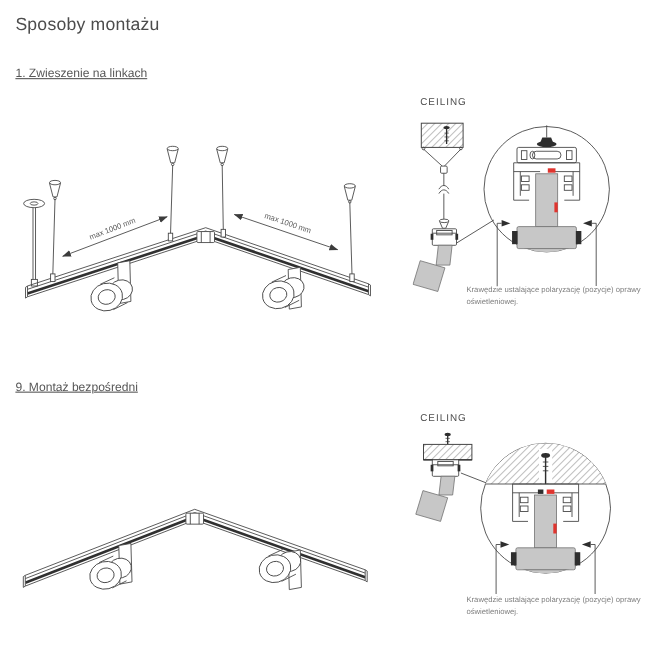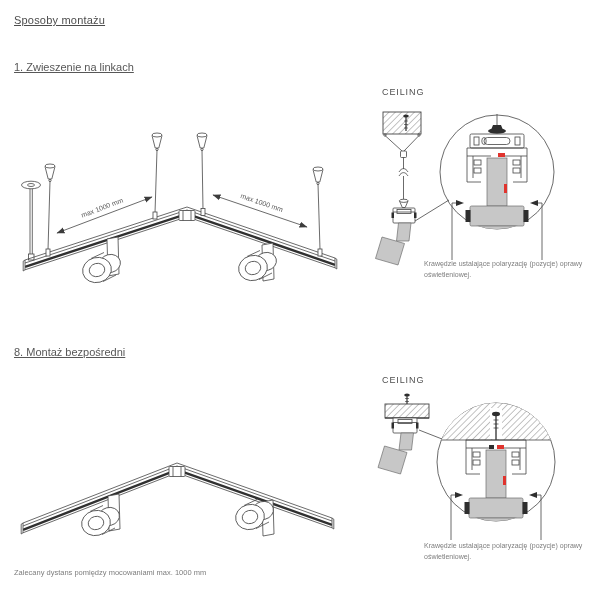--- a/index.html
+++ b/index.html
@@ -3,21 +3,21 @@
 <meta charset="utf-8">
 <style>
   :root{
     --line:#454545; --gray-fill:#c7c7c7; --red-accent:#e0342e;
     --heading-text:#4c4c4c; --caption-text:#7d7d7d;
   }
   html,body{margin:0;padding:0;background:#fff;}
   #page{position:relative;width:600px;height:600px;background:#fff;overflow:hidden;
         font-family:"Liberation Sans","DejaVu Sans",sans-serif;}
   .abs{position:absolute;}
-  .title{font-size:11px;letter-spacing:.2px;color:var(--heading-text);text-decoration:underline;}
+  .title{font-size:16px;letter-spacing:.2px;color:var(--heading-text);}
   .heading{font-size:11px;color:#575757;text-decoration:underline;}
   .ceiling{font-size:9px;letter-spacing:.9px;color:#4f4f4f;}
   .caption{font-size:7px;line-height:1.5;color:var(--caption-text);}
   .footnote{font-size:7.5px;color:var(--caption-text);white-space:nowrap;}
   
   .s{stroke:var(--line);fill:none;stroke-width:.8;}
   .sf{stroke:var(--line);fill:#fff;stroke-width:.8;}
   .thick{stroke:#303030;fill:none;stroke-width:2.4;}
   .gray{fill:var(--gray-fill);stroke:#6e6e6e;stroke-width:.7;}
   .dark{fill:#2e2e2e;stroke:none;}
@@ -176,21 +176,21 @@
       <path class="gray" clip-path="url(#cc1)" transform="translate(-122,-48)" d="M101,126 h42 v8 a21,6 0 0 1 -42,0 z"></path>
 
       <polygon class="dark" points="-41,52 -33,55 -41,58"></polygon>
       <polygon class="dark" points="41,52 33,55 41,58"></polygon>
       <path class="s" d="M-41,55 H-45 M-45,55 V112 M41,55 H45 M45,55 V112" stroke-width=".7"></path>
     </g>
   </svg>
 
   <div class="abs caption" style="left:424px;top:259px;width:172px;">Krawędzie ustalające polaryzację (pozycje) oprawy oświetleniowej.</div>
 
-  <div class="abs heading" style="left:14px;top:346px;">8. Montaż bezpośredni</div>
+  <div class="abs heading" style="left:14px;top:346px;">9. Montaż bezpośredni</div>
 
   <svg class="abs" style="left:10px;top:430px;" width="360" height="150" viewBox="0 0 360 150">
     <g>
       <path class="s" d="M13,93 L167,33" stroke-width="1"></path>
       <path class="s" d="M13,96 L167,36" stroke-width=".6"></path>
       <path class="thick" d="M13,99.8 L167,39.8"></path>
       <path class="s" d="M13,102.8 L167,42.8"></path>
       <path class="sf" d="M13,93 L11.2,94.2 L11.2,104 L13,102.8 Z"></path>
       <path class="s" d="M167,33 L322,88" stroke-width="1"></path>
       <path class="s" d="M167,36 L322,91" stroke-width=".6"></path>
@@ -278,15 +278,14 @@
       <rect class="dark" x="26.5" y="62" width="5" height="12"></rect>
       <path class="gray" clip-path="url(#cc2)" transform="translate(-121,-50)" d="M100,128 h42 v8 a21,6 0 0 1 -42,0 z"></path>
       <polygon class="dark" points="-41,52 -33,55 -41,58"></polygon>
       <polygon class="dark" points="41,52 33,55 41,58"></polygon>
       <path class="s" d="M-41,55 H-45 M-45,55 V100 M41,55 H45 M45,55 V100" stroke-width=".7"></path>
     </g>
   </svg>
 
   <div class="abs caption" style="left:424px;top:541px;width:172px;">Krawędzie ustalające polaryzację (pozycje) oprawy oświetleniowej.</div>
 
-  <div class="abs footnote" style="left:14px;top:568px;">Zalecany dystans pomiędzy mocowaniami max. 1000 mm</div>
 
 </div>
 
 </body></html>

